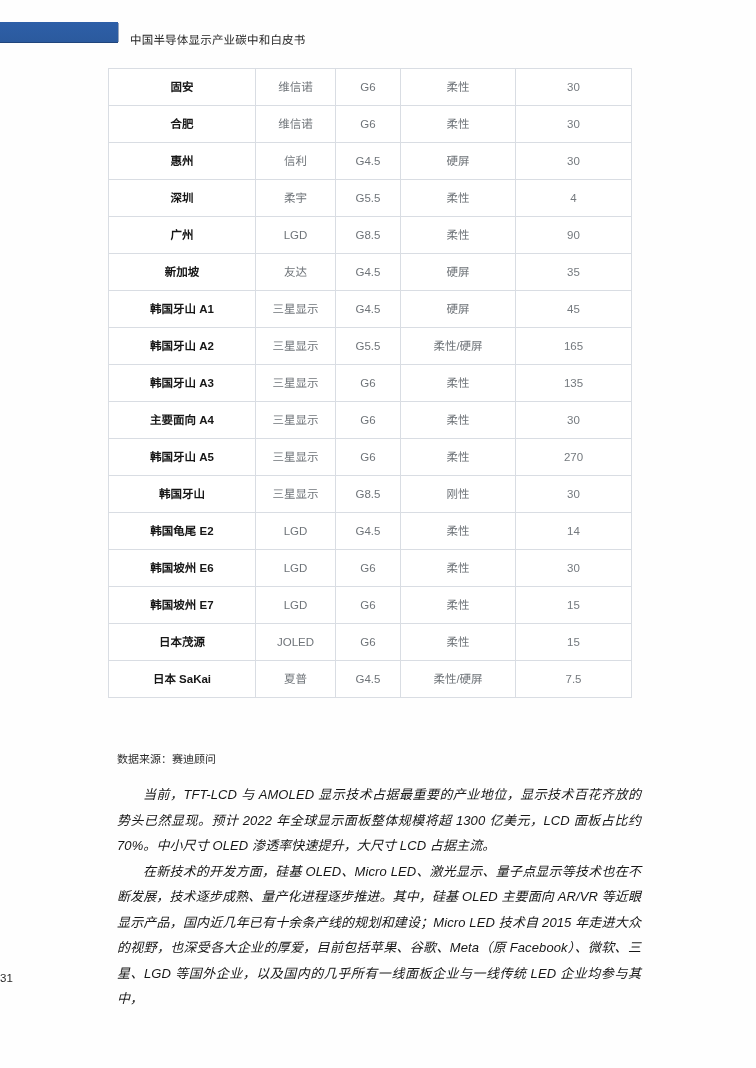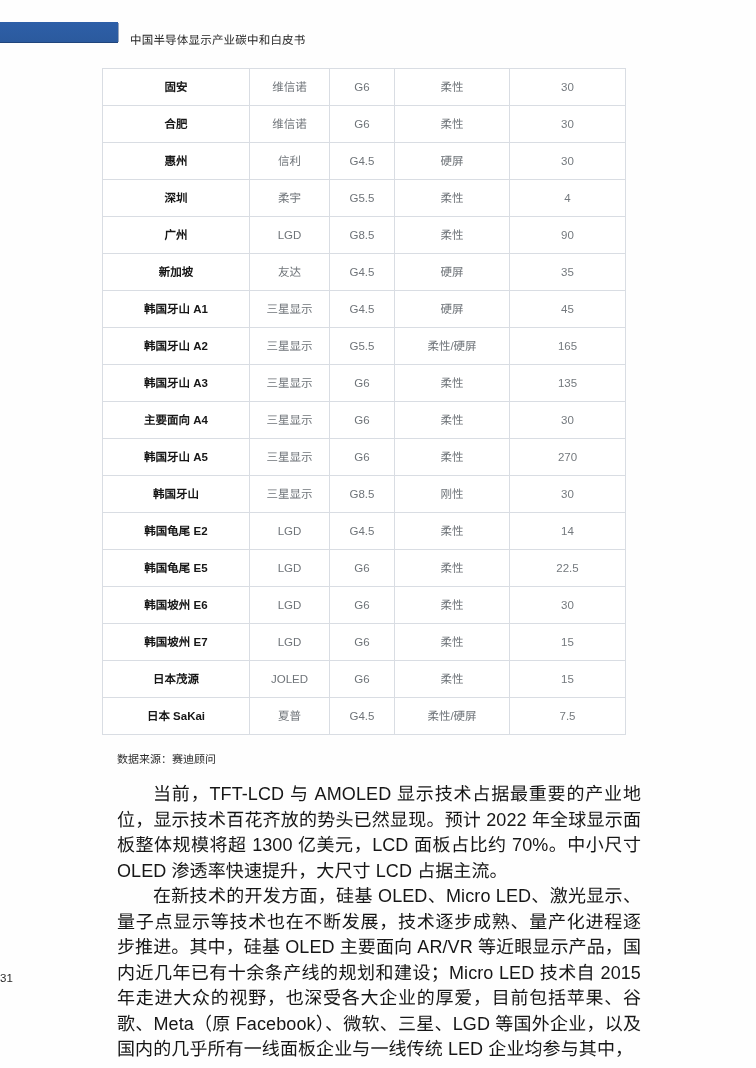--- a/index.html
+++ b/index.html
@@ -56,21 +56,21 @@
     left: 118px;
     top: 1px;
     width: 1px;
     height: 19px;
     background: #9aa7bd;
   }
 
   
   .table-wrap {
     position: absolute;
-    left: 102px;
+    left: 108px;
     top: 68px;
     width: 523px;
   }
   table.data-table {
     width: 523px;
     border-collapse: collapse;
     table-layout: fixed;
     background: #ffffff;
   }
   table.data-table td {
@@ -116,27 +116,28 @@
 
   
   .body-text {
     position: absolute;
     left: 117px;
     top: 782px;
     width: 524px;
   }
   .body-text p {
     margin: 0 0 0 0;
-    font-size: 18px;
+    font-size: 13px;
     line-height: 25.5px;
     color: #161616;
     text-align: justify;
     text-justify: inter-ideograph;
     text-indent: 2em;
     letter-spacing: 0.1px;
+    font-style: italic;
   }
 
   
   .page-number {
     position: absolute;
     left: 0;
     top: 972px;
     width: 756px;
     text-align: left;
     font-size: 11.5px;
@@ -249,27 +250,20 @@
             <td class="col-cap">30</td>
           </tr>
           <tr>
             <td class="col-site">韩国龟尾 E2</td>
             <td class="col-company">LGD</td>
             <td class="col-gen">G4.5</td>
             <td class="col-type">柔性</td>
             <td class="col-cap">14</td>
           </tr>
           <tr>
-            <td class="col-site">韩国龟尾 E5</td>
-            <td class="col-company">LGD</td>
-            <td class="col-gen">G6</td>
-            <td class="col-type">柔性</td>
-            <td class="col-cap">22.5</td>
-          </tr>
-          <tr>
             <td class="col-site">韩国坡州 E6</td>
             <td class="col-company">LGD</td>
             <td class="col-gen">G6</td>
             <td class="col-type">柔性</td>
             <td class="col-cap">30</td>
           </tr>
           <tr>
             <td class="col-site">韩国坡州 E7</td>
             <td class="col-company">LGD</td>
             <td class="col-gen">G6</td>

